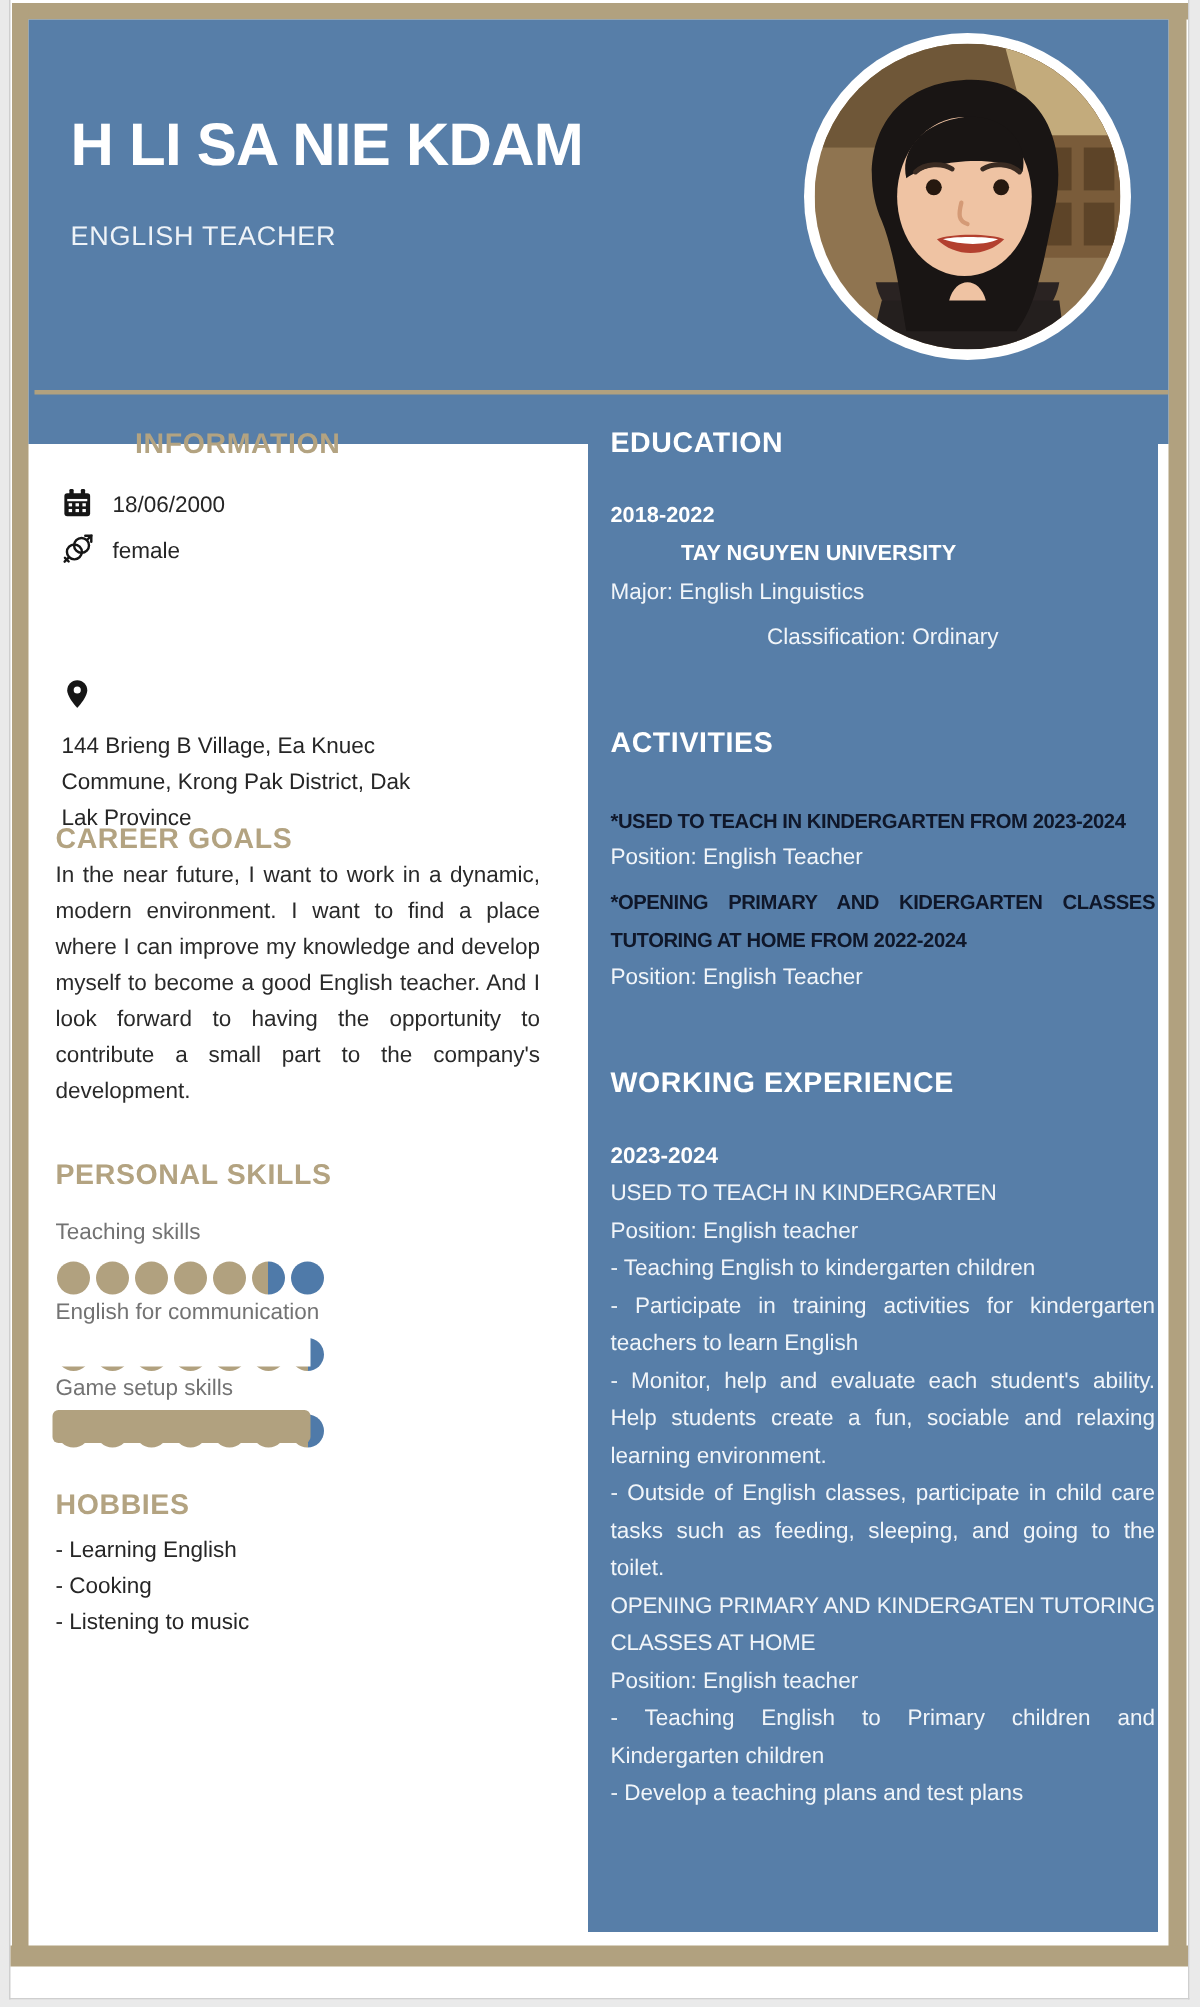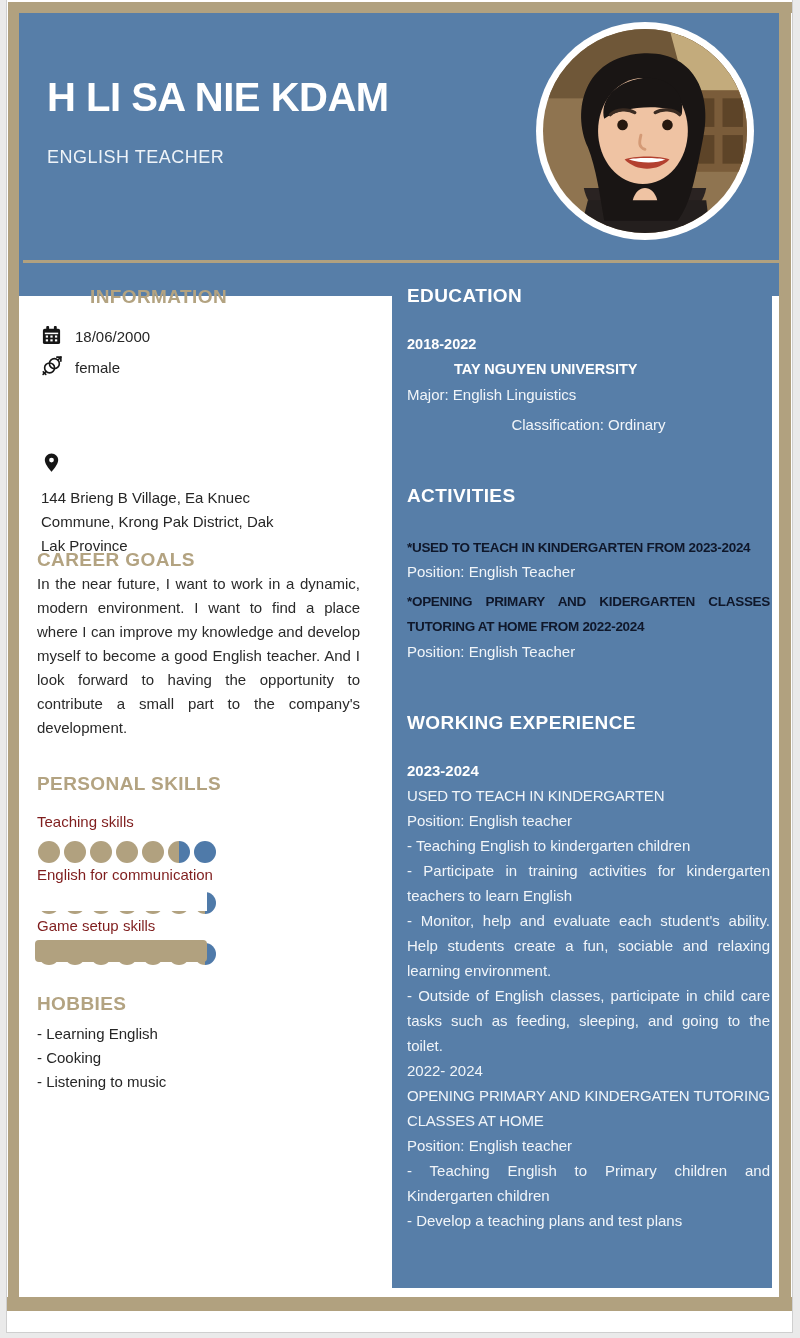--- a/index.html
+++ b/index.html
@@ -30,21 +30,21 @@
   .divider { position:absolute; left:16px; top:260px; width:756px; height:3px; background:var(--tan); }
 
   
   .h-tan { position:absolute; font-size:19px; font-weight:700; color:#B3A381; letter-spacing:.4px; white-space:nowrap; }
   .ltext { font-size:15px; color:#262626; }
   .info-row { position:absolute; left:34px; display:flex; gap:13px; align-items:flex-start; }
   .info-row .ltext { font-weight:500; line-height:24px; }
   .icon-box { width:21px; height:21px; flex:0 0 21px; }
   .goals { position:absolute; left:30px; top:572px; width:323px; text-align:justify; font-size:15px; line-height:24px; color:#2a2a2a; }
 
-  .skill-label { position:absolute; left:30px; font-size:15px; color:#7f1d1d; white-space:nowrap; }
+  .skill-label { position:absolute; left:30px; font-size:15px; color:#737373; white-space:nowrap; }
   .dots-row { position:absolute; left:31px; width:178px; height:22px; }
   .dots-row .dots { display:flex; gap:4px; }
   .dot { width:22px; height:22px; border-radius:50%; }
   .overlay-white, .overlay-bar { position:absolute; left:-3px; top:-3px; width:172px; height:22px; }
   .overlay-white { background:#fff; }
   .overlay-bar { background:var(--tan); border-radius:4px; }
 
   .hobby { position:absolute; left:30px; font-size:15px; line-height:24px; color:#262626; width:300px; }
 
   
@@ -221,21 +221,20 @@
 
       <div class="h-white" style="top:440px;">WORKING EXPERIENCE</div>
       <div class="flow">
         <p class="pbold" style="font-size:15px;">2023-2024</p>
         <p class="caps">USED TO TEACH IN KINDERGARTEN</p>
         <p class="gap8">Position: English teacher</p>
         <p>- Teaching English to kindergarten children</p>
         <p class="just">- Participate in training activities for kindergarten teachers to learn English</p>
         <p class="just">- Monitor, help and evaluate each student's ability. Help students create a fun, sociable and relaxing learning environment.</p>
         <p class="just">- Outside of English classes, participate in child care tasks such as feeding, sleeping, and going to the toilet.</p>
-        <p class="gap3t">2022- 2024</p>
         <p class="just caps">OPENING PRIMARY AND KINDERGATEN TUTORING CLASSES AT HOME</p>
         <p>Position: English teacher</p>
         <p class="just">- Teaching English to Primary children and Kindergarten children</p>
         <p class="gap3t">-  Develop a teaching plans and test plans</p>
       </div>
     </div>
 
   </div>
 </div>
 

